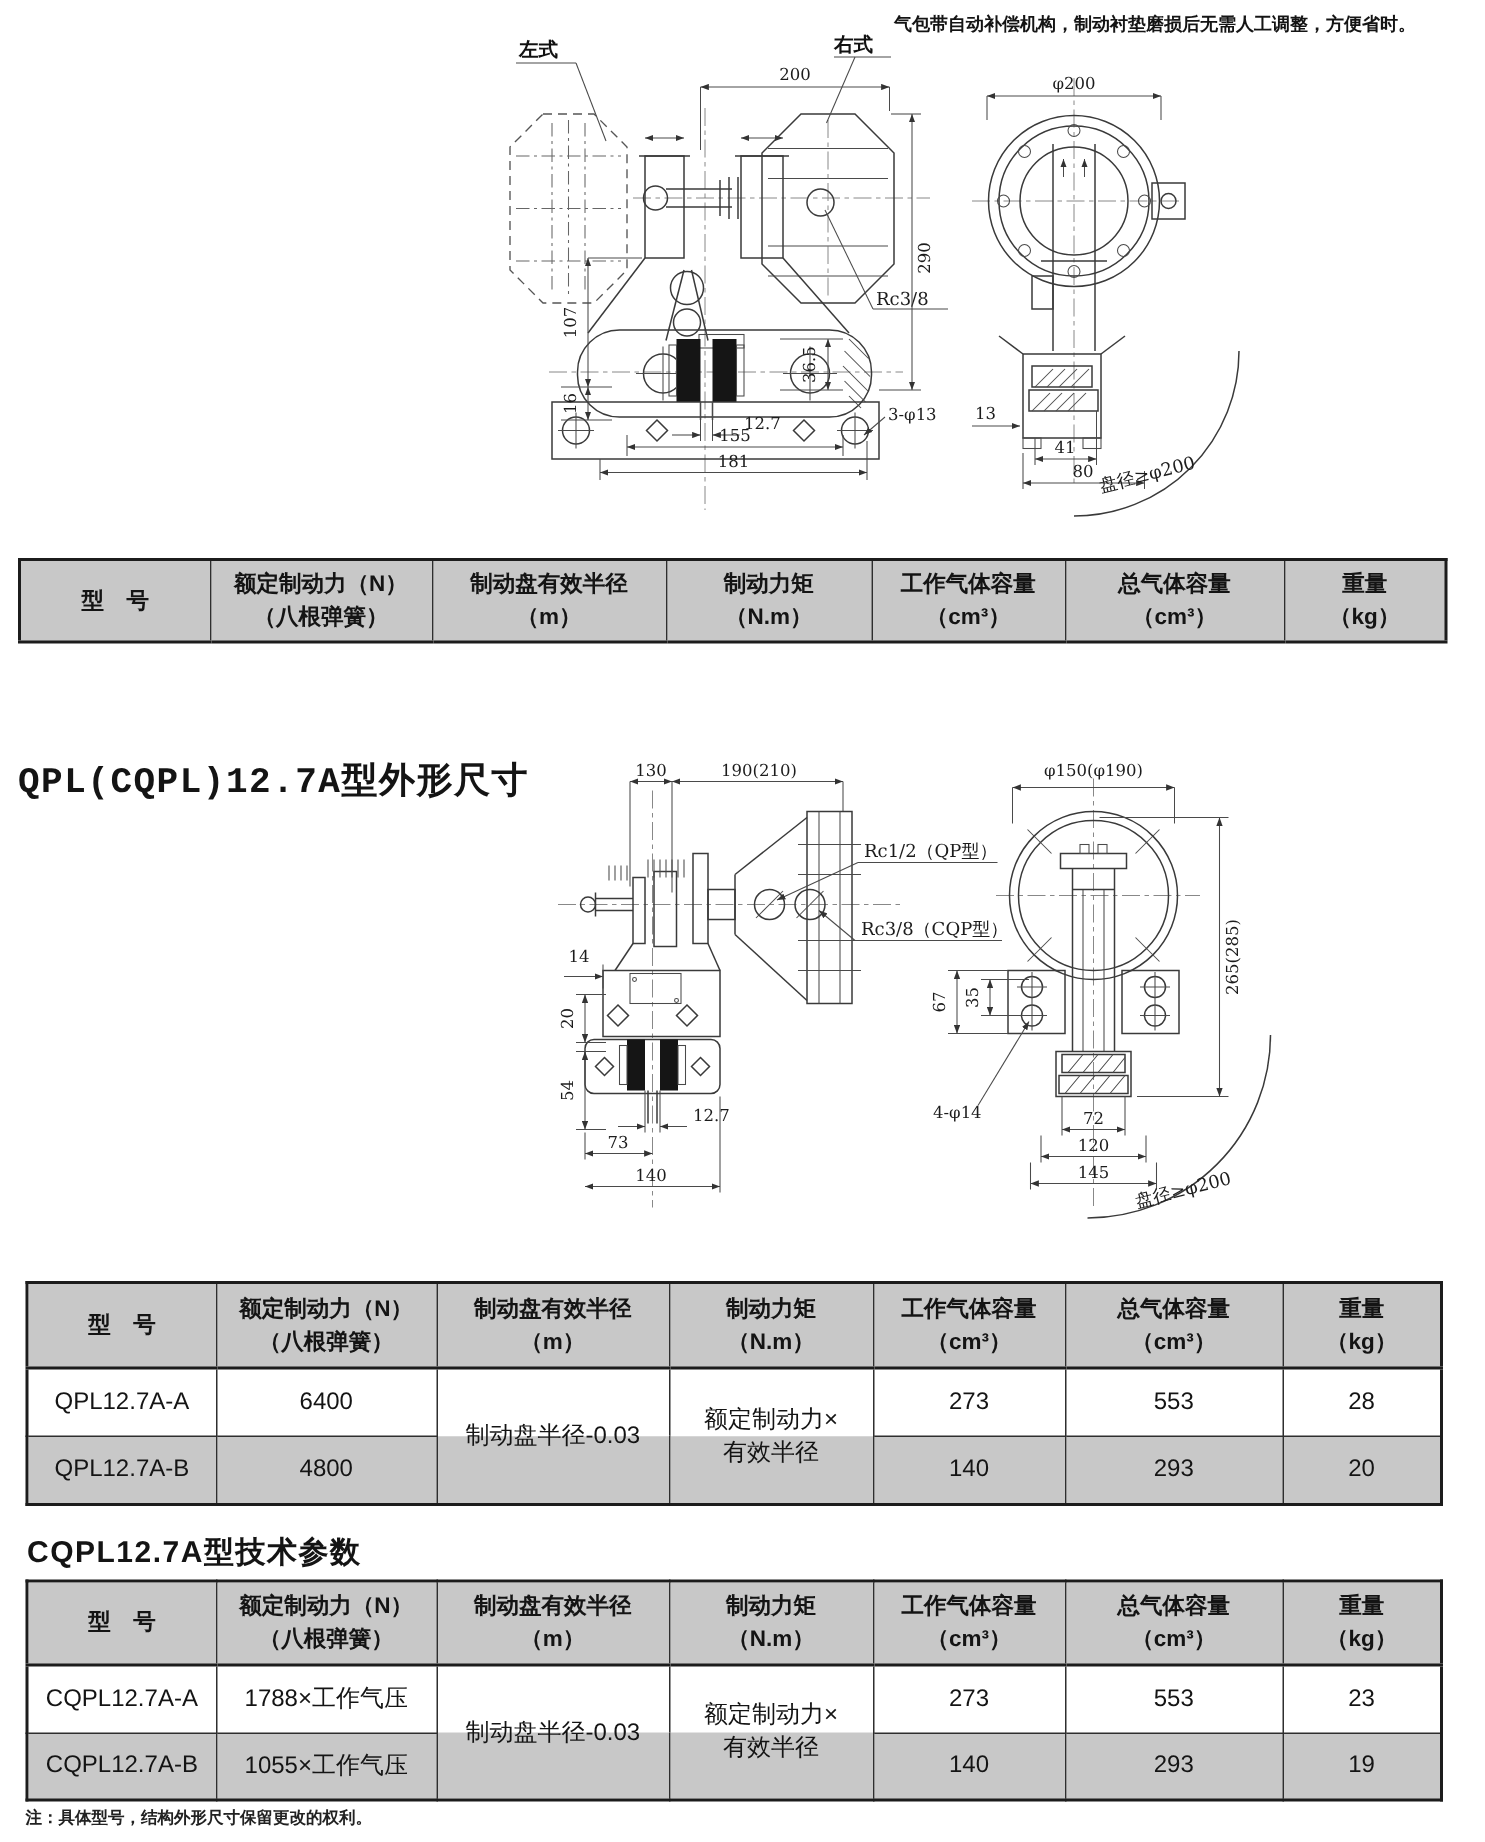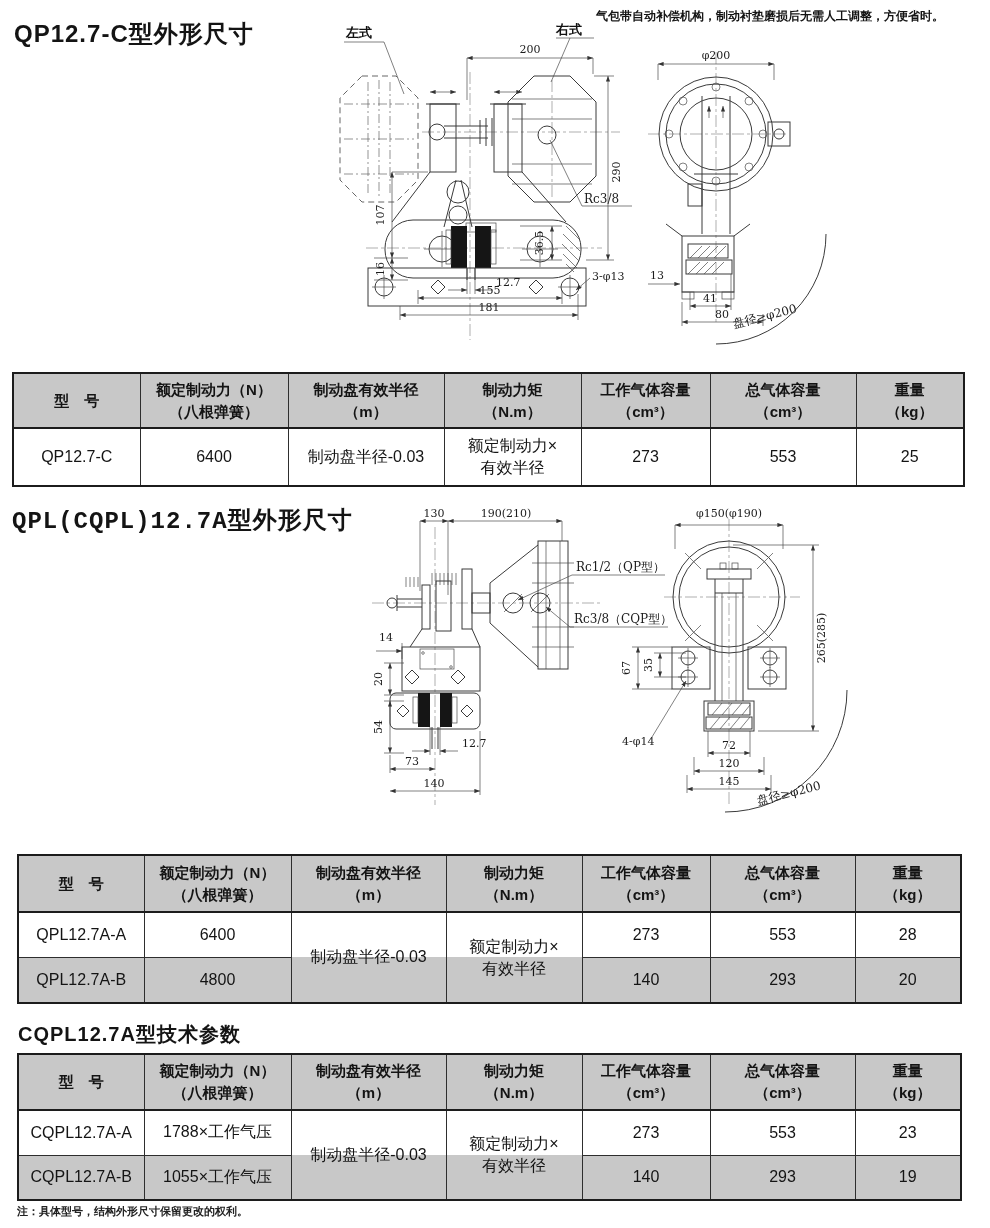--- a/index.html
+++ b/index.html
@@ -42,21 +42,20 @@
   svg text.dimtxt12 { font-family:"DejaVu Serif", serif; font-size:12px; fill:#1c1c1c; }
   svg text.lbltxt { font-family:"Liberation Sans", sans-serif; font-size:13px; font-weight:bold; fill:#111; }
 </style>
 </head>
 <body>
 
 <div class="page">
 
   <div class="abs top-note" style="left:596px; top:8px; width:390px;">气包带自动补偿机构，制动衬垫磨损后无需人工调整，方便省时。</div>
 
-  <div class="abs big-title" style="left:14px; top:18px;">QP12.7-C型外形尺寸</div>
 
   <svg class="abs" style="left:330px; top:22px;" width="660" height="324" viewBox="0 0 660 324">
     <defs>
       <marker id="a1" markerWidth="9" markerHeight="6" refX="8" refY="3" orient="auto-start-reverse">
         <path d="M0,0 L8,3 L0,6 z" fill="#333"></path>
       </marker>
     </defs>
 
     <g>
       <line class="cl" x1="140" y1="50" x2="140" y2="318"></line>
@@ -291,34 +290,20 @@
             </th>
         <th>
               <div class="hdr-l1">总气体容量</div>
               <div class="hdr-l2">（cm³）</div>
             </th>
         <th>
               <div class="hdr-l1">重量</div>
               <div class="hdr-l2">（kg）</div>
             </th>
       </tr>
-      <tr style="height:58px">
-        <td>QP12.7-C</td>
-        <td>6400</td>
-        <td>制动盘半径-0.03</td>
-        <td>
-              <div class="two-line">
-                <div>额定制动力×</div>
-                <div>有效半径</div>
-              </div>
-            </td>
-        <td>273</td>
-        <td>553</td>
-        <td>25</td>
-      </tr>
     </tbody>
       </table>
   </div>
 
   <div class="abs big-title" style="left:12px; top:504px;font-family:Liberation Mono, monospace;">QPL(CQPL)12.7A型外形尺寸</div>
 
   <svg class="abs" style="left:370px; top:505px;" width="620" height="312" viewBox="0 0 620 312">
     <defs>
       <marker id="a2" markerWidth="9" markerHeight="6" refX="8" refY="3" orient="auto-start-reverse">
         <path d="M0,0 L8,3 L0,6 z" fill="#333"></path>

